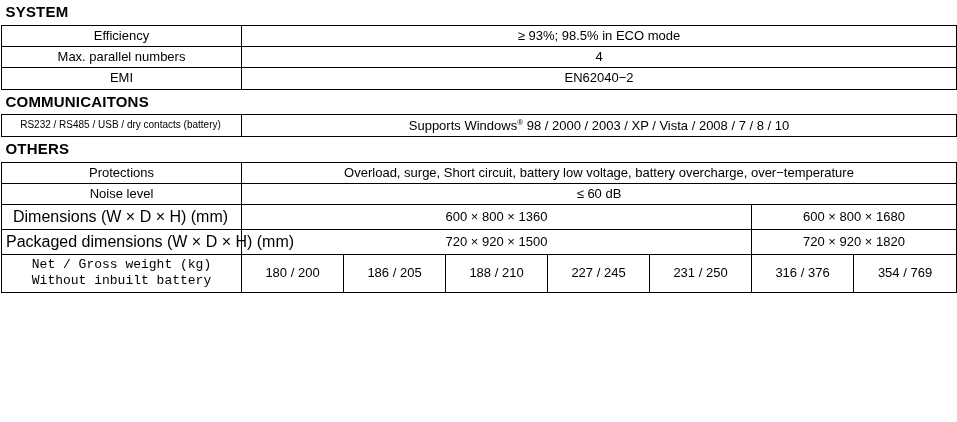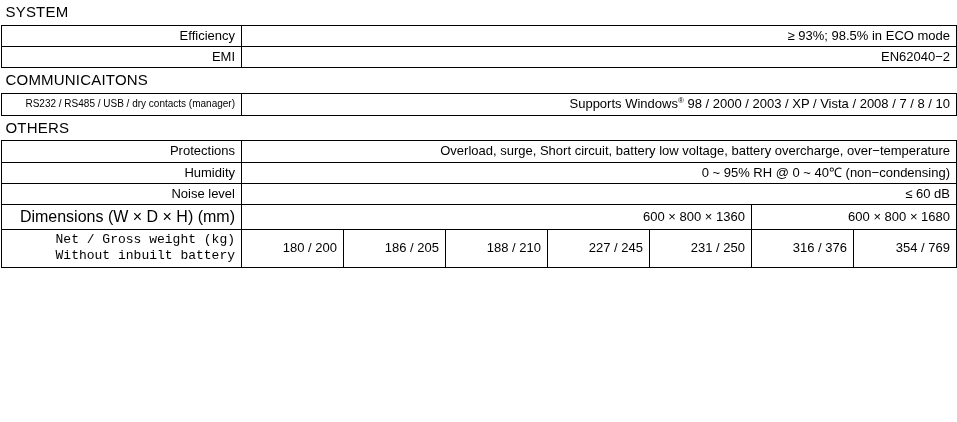--- a/index.html
+++ b/index.html
@@ -29,44 +29,44 @@
     border: 1px solid #000000;
     font-size: 13px;
     padding: 2px 6px;
     vertical-align: middle;
     line-height: 1.25;
   }
   
   tr.section td {
     border-left: none;
     border-right: none;
-    font-weight: normal;
+    font-weight: bold;
     font-size: 15px;
     padding: 3px 4px 3px 4px;
     text-align: left;
     letter-spacing: 0.2px;
   }
   tr.section.first td {
     border-top: none;
   }
   td.label {
-    text-align: right;
+    text-align: center;
     padding-left: 6px;
     white-space: nowrap;
   }
   td.label.small {
     font-size: 16px;
     padding-left: 4px;
   }
   td.label.tiny {
     font-size: 10px;
     padding-left: 4px;
   }
   td.value {
-    text-align: right;
+    text-align: center;
   }
   td.value.two-line {
     line-height: 1.35;
     padding-top: 4px;
     padding-bottom: 4px;
   }
   .lbl-two-line {
     line-height: 1.35;
     padding-top: 5px;
     padding-bottom: 5px;
@@ -96,52 +96,57 @@
     <tbody>
 
       <tr class="section first">
         <td colspan="8">SYSTEM</td>
       </tr>
       <tr>
         <td class="label">Efficiency</td>
         <td class="value" colspan="7">≥ 93%; 98.5% in ECO mode</td>
       </tr>
       <tr>
+        <td class="label">Max. parallel numbers</td>
+        <td class="value" colspan="7">4</td>
+      </tr>
+      <tr>
         <td class="label">EMI</td>
         <td class="value" colspan="7">EN62040−2</td>
       </tr>
 
       <tr class="section">
         <td colspan="8">COMMUNICAITONS</td>
       </tr>
       <tr>
-        <td class="label tiny">RS232 / RS485 / USB / dry contacts (manager)</td>
+        <td class="label tiny">RS232 / RS485 / USB / dry contacts (battery)</td>
         <td class="value" colspan="7"><span>Supports Windows<sup>®</sup> 98 / 2000 / 2003 / XP / Vista / 2008 / 7 / 8 / 10</span></td>
       </tr>
 
       <tr class="section">
         <td colspan="8">OTHERS</td>
       </tr>
       <tr>
         <td class="label">Protections</td>
         <td class="value" colspan="7">Overload, surge, Short circuit, battery low voltage, battery overcharge, over−temperature</td>
       </tr>
       <tr>
-        <td class="label">Humidity</td>
-        <td class="value" colspan="7">0 ~ 95% RH @ 0 ~ 40℃ (non−condensing)</td>
-      </tr>
-      <tr>
         <td class="label">Noise level</td>
         <td class="value" colspan="7">≤ 60 dB</td>
       </tr>
 
       <tr>
         <td class="label small">Dimensions (W × D × H) (mm)</td>
         <td class="value" colspan="5">600 × 800 × 1360</td>
         <td class="value" colspan="2">600 × 800 × 1680</td>
+      </tr>
+      <tr>
+        <td class="label small">Packaged dimensions (W × D × H) (mm)</td>
+        <td class="value" colspan="5">720 × 920 × 1500</td>
+        <td class="value" colspan="2">720 × 920 × 1820</td>
       </tr>
 
       <tr>
         <td class="label lbl-two-line">
           <div>Net / Gross weight (kg)</div>
           <div>Without inbuilt battery</div>
         </td>
         <td class="value">180 / 200</td>
         <td class="value">186 / 205</td>
         <td class="value">188 / 210</td>

